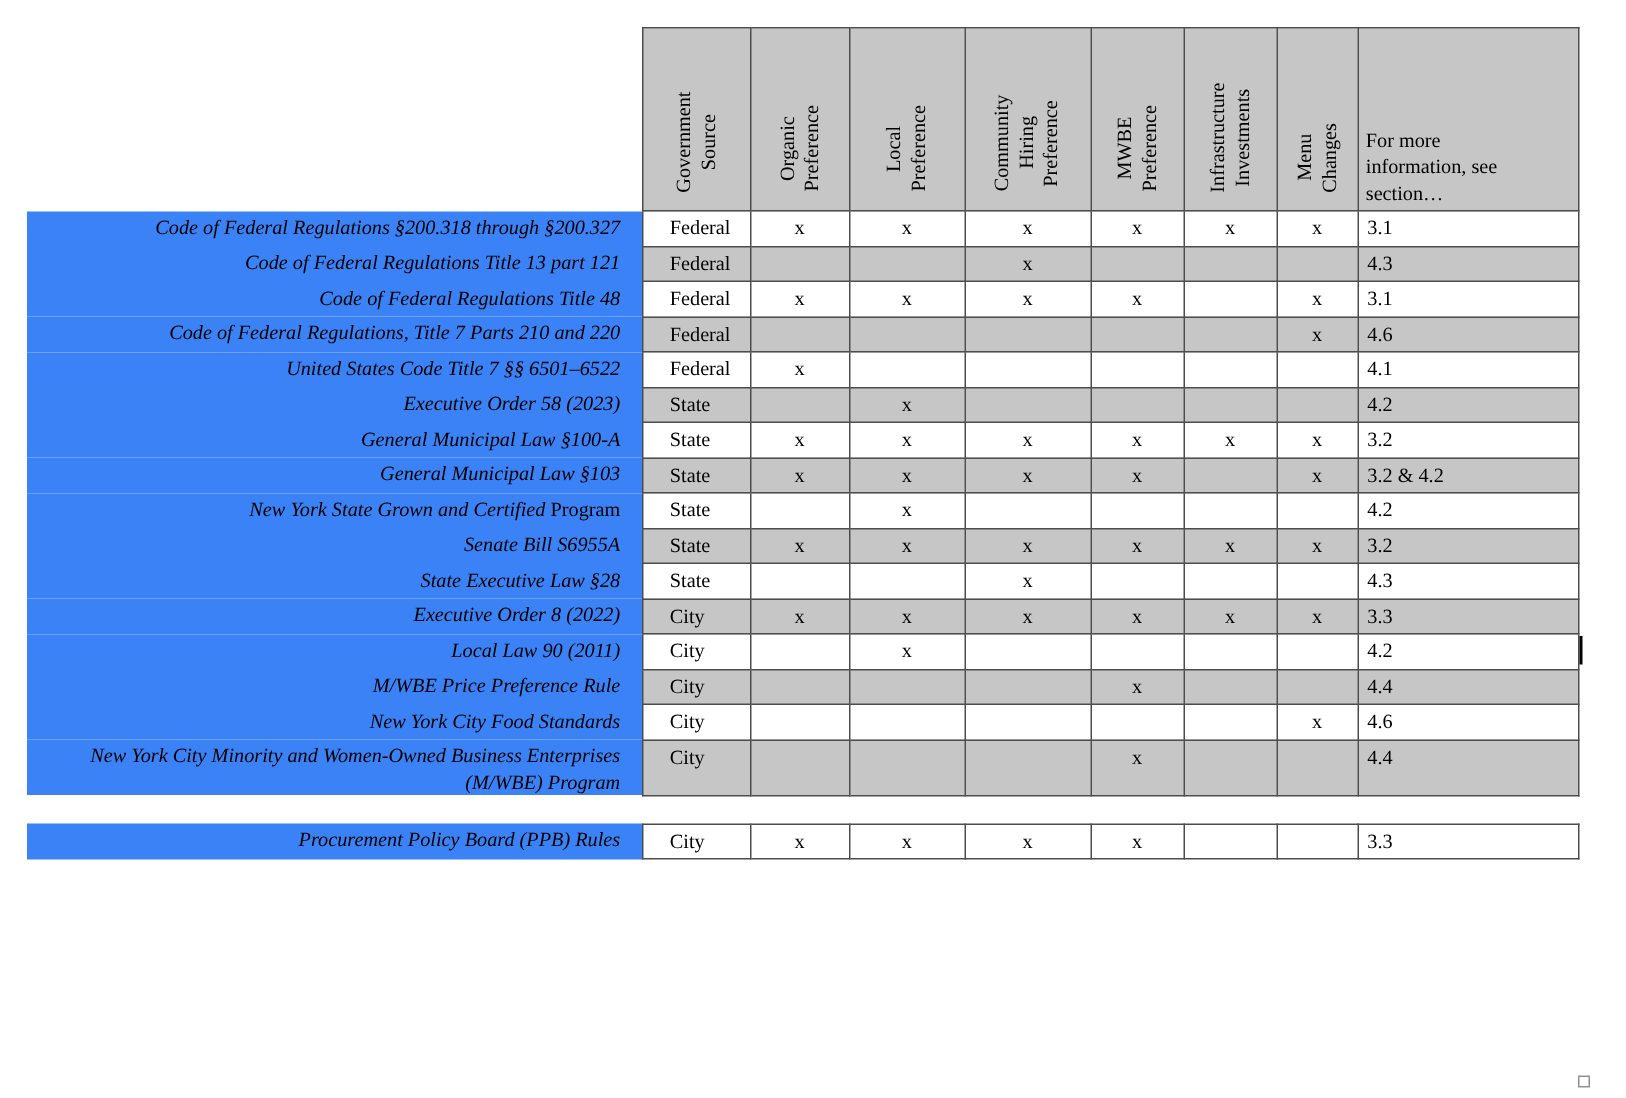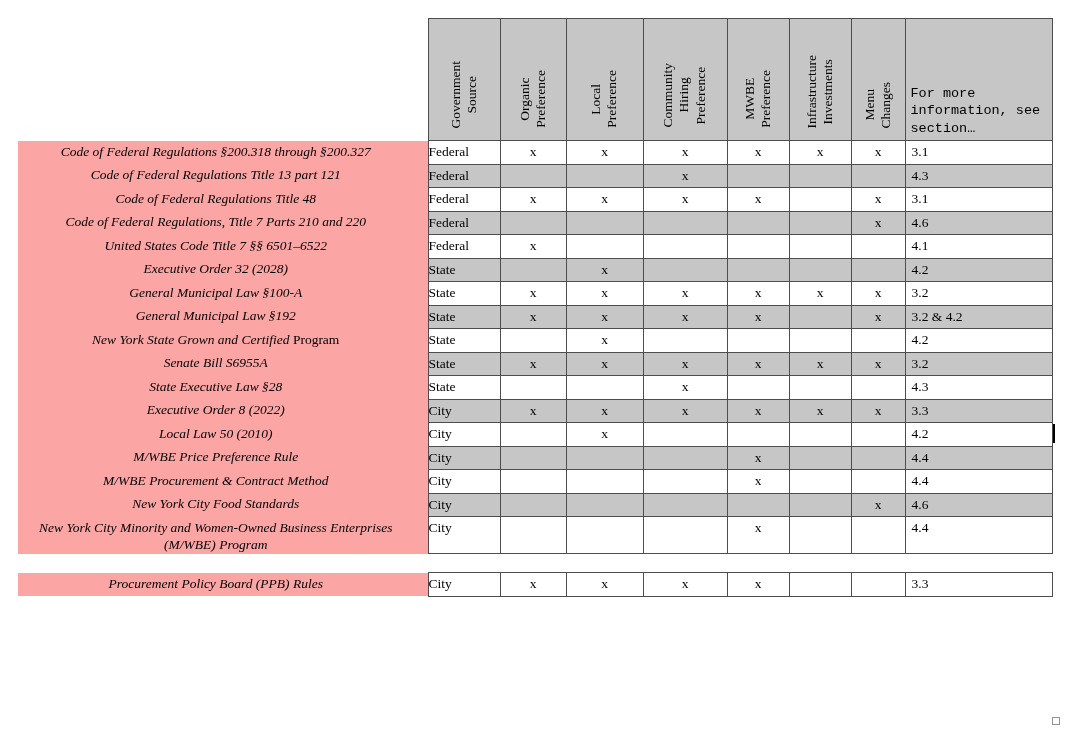--- a/index.html
+++ b/index.html
@@ -46,44 +46,44 @@
     writing-mode: vertical-rl;
     transform: rotate(180deg);
     white-space: pre-line;
     line-height: 1.22;
   }
   th.hdr-info {
     text-align: left;
     vertical-align: bottom;
     padding: 2px 3px 3px 5px;
   }
-  .info-text { white-space: pre-line; line-height: 1.28; display: inline-block; font-family: Liberation Mono, monospace; }
+  .info-text { white-space: pre-line; line-height: 1.28; display: inline-block; }
 
   
   tr.data-row { height: 23.5px; }
   #rows-main tr:nth-child(22) { height: 45px; font-family: Liberation Mono, monospace; }
   td.label-cell {
     border: none;
-    background: #fca5a5;
+    background: #3b82f6;
     font-style: italic;
     font-size: 13.5px;
-    text-align: center;
+    text-align: right;
     vertical-align: top;
     padding: 2px 14px 0 0;
     line-height: 1.3;
   }
   .label-roman { font-style: normal; margin-top: 16px; }
   td.cell {
     border: 1px solid #4d4d4d;
     font-size: 13.5px;
     vertical-align: top;
     padding-top: 2px;
     line-height: 1.3;
   }
-  td.cell-source { text-align: left; padding-left: 0; }
+  td.cell-source { text-align: left; padding-left: 18px; }
   td.cell-mark { text-align: center; }
   td.cell-section { text-align: left; padding-left: 6px; }
   #rows-main tr:nth-child(even) td.cell { background: #c6c6c6; }
 
   table.law-table-last { margin-top: 18px; }
 
   
   .text-cursor {
     position: absolute;
     left: 1053px; top: 424px;
@@ -188,21 +188,21 @@
           <td class="cell cell-source">Federal</td>
           <td class="cell cell-mark">x</td>
           <td class="cell cell-mark"></td>
           <td class="cell cell-mark"></td>
           <td class="cell cell-mark"></td>
           <td class="cell cell-mark"></td>
           <td class="cell cell-mark"></td>
           <td class="cell cell-section">4.1</td>
         </tr>
         <tr class="data-row">
-          <td class="label-cell"><span class="label-italic">Executive Order 32 (2028)</span></td>
+          <td class="label-cell"><span class="label-italic">Executive Order 58 (2023)</span></td>
           <td class="cell cell-source">State</td>
           <td class="cell cell-mark"></td>
           <td class="cell cell-mark">x</td>
           <td class="cell cell-mark"></td>
           <td class="cell cell-mark"></td>
           <td class="cell cell-mark"></td>
           <td class="cell cell-mark"></td>
           <td class="cell cell-section">4.2</td>
         </tr>
         <tr class="data-row">
@@ -210,21 +210,21 @@
           <td class="cell cell-source">State</td>
           <td class="cell cell-mark">x</td>
           <td class="cell cell-mark">x</td>
           <td class="cell cell-mark">x</td>
           <td class="cell cell-mark">x</td>
           <td class="cell cell-mark">x</td>
           <td class="cell cell-mark">x</td>
           <td class="cell cell-section">3.2</td>
         </tr>
         <tr class="data-row">
-          <td class="label-cell"><span class="label-italic">General Municipal Law §192</span></td>
+          <td class="label-cell"><span class="label-italic">General Municipal Law §103</span></td>
           <td class="cell cell-source">State</td>
           <td class="cell cell-mark">x</td>
           <td class="cell cell-mark">x</td>
           <td class="cell cell-mark">x</td>
           <td class="cell cell-mark">x</td>
           <td class="cell cell-mark"></td>
           <td class="cell cell-mark">x</td>
           <td class="cell cell-section">3.2 &amp; 4.2</td>
         </tr>
         <tr class="data-row">
@@ -265,43 +265,32 @@
           <td class="cell cell-source">City</td>
           <td class="cell cell-mark">x</td>
           <td class="cell cell-mark">x</td>
           <td class="cell cell-mark">x</td>
           <td class="cell cell-mark">x</td>
           <td class="cell cell-mark">x</td>
           <td class="cell cell-mark">x</td>
           <td class="cell cell-section">3.3</td>
         </tr>
         <tr class="data-row">
-          <td class="label-cell"><span class="label-italic">Local Law 50 (2010)</span></td>
+          <td class="label-cell"><span class="label-italic">Local Law 90 (2011)</span></td>
           <td class="cell cell-source">City</td>
           <td class="cell cell-mark"></td>
           <td class="cell cell-mark">x</td>
           <td class="cell cell-mark"></td>
           <td class="cell cell-mark"></td>
           <td class="cell cell-mark"></td>
           <td class="cell cell-mark"></td>
           <td class="cell cell-section">4.2</td>
         </tr>
         <tr class="data-row">
           <td class="label-cell"><span class="label-italic">M/WBE Price Preference Rule</span></td>
-          <td class="cell cell-source">City</td>
-          <td class="cell cell-mark"></td>
-          <td class="cell cell-mark"></td>
-          <td class="cell cell-mark"></td>
-          <td class="cell cell-mark">x</td>
-          <td class="cell cell-mark"></td>
-          <td class="cell cell-mark"></td>
-          <td class="cell cell-section">4.4</td>
-        </tr>
-        <tr class="data-row">
-          <td class="label-cell"><span class="label-italic">M/WBE Procurement &amp; Contract Method</span></td>
           <td class="cell cell-source">City</td>
           <td class="cell cell-mark"></td>
           <td class="cell cell-mark"></td>
           <td class="cell cell-mark"></td>
           <td class="cell cell-mark">x</td>
           <td class="cell cell-mark"></td>
           <td class="cell cell-mark"></td>
           <td class="cell cell-section">4.4</td>
         </tr>
         <tr class="data-row">

